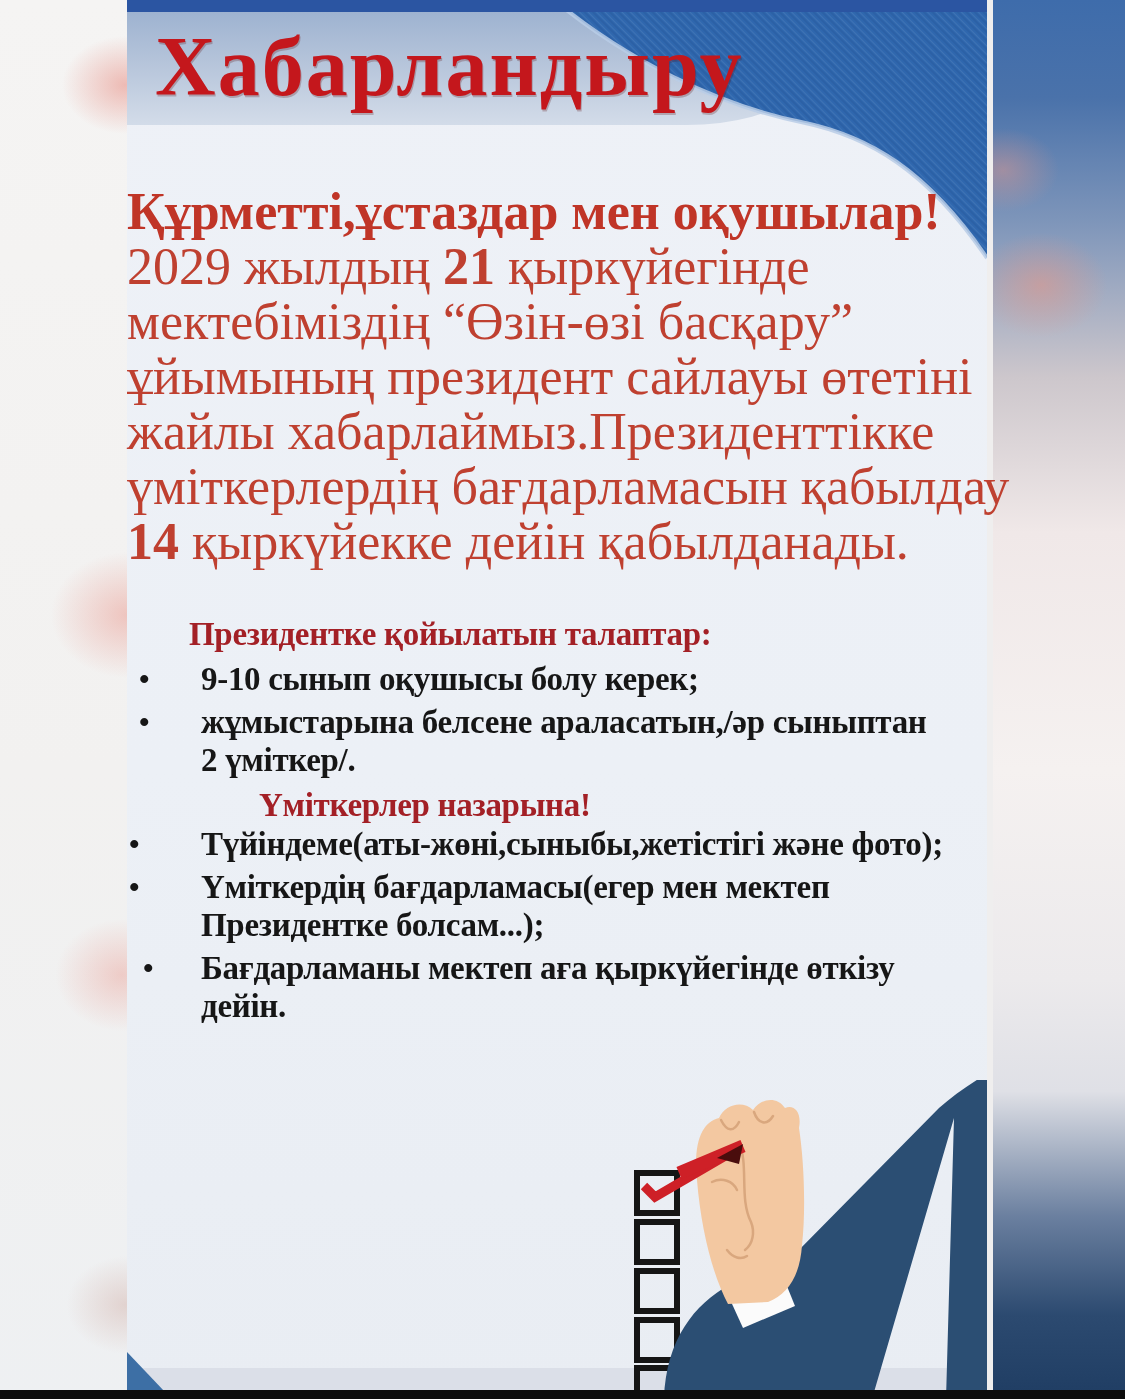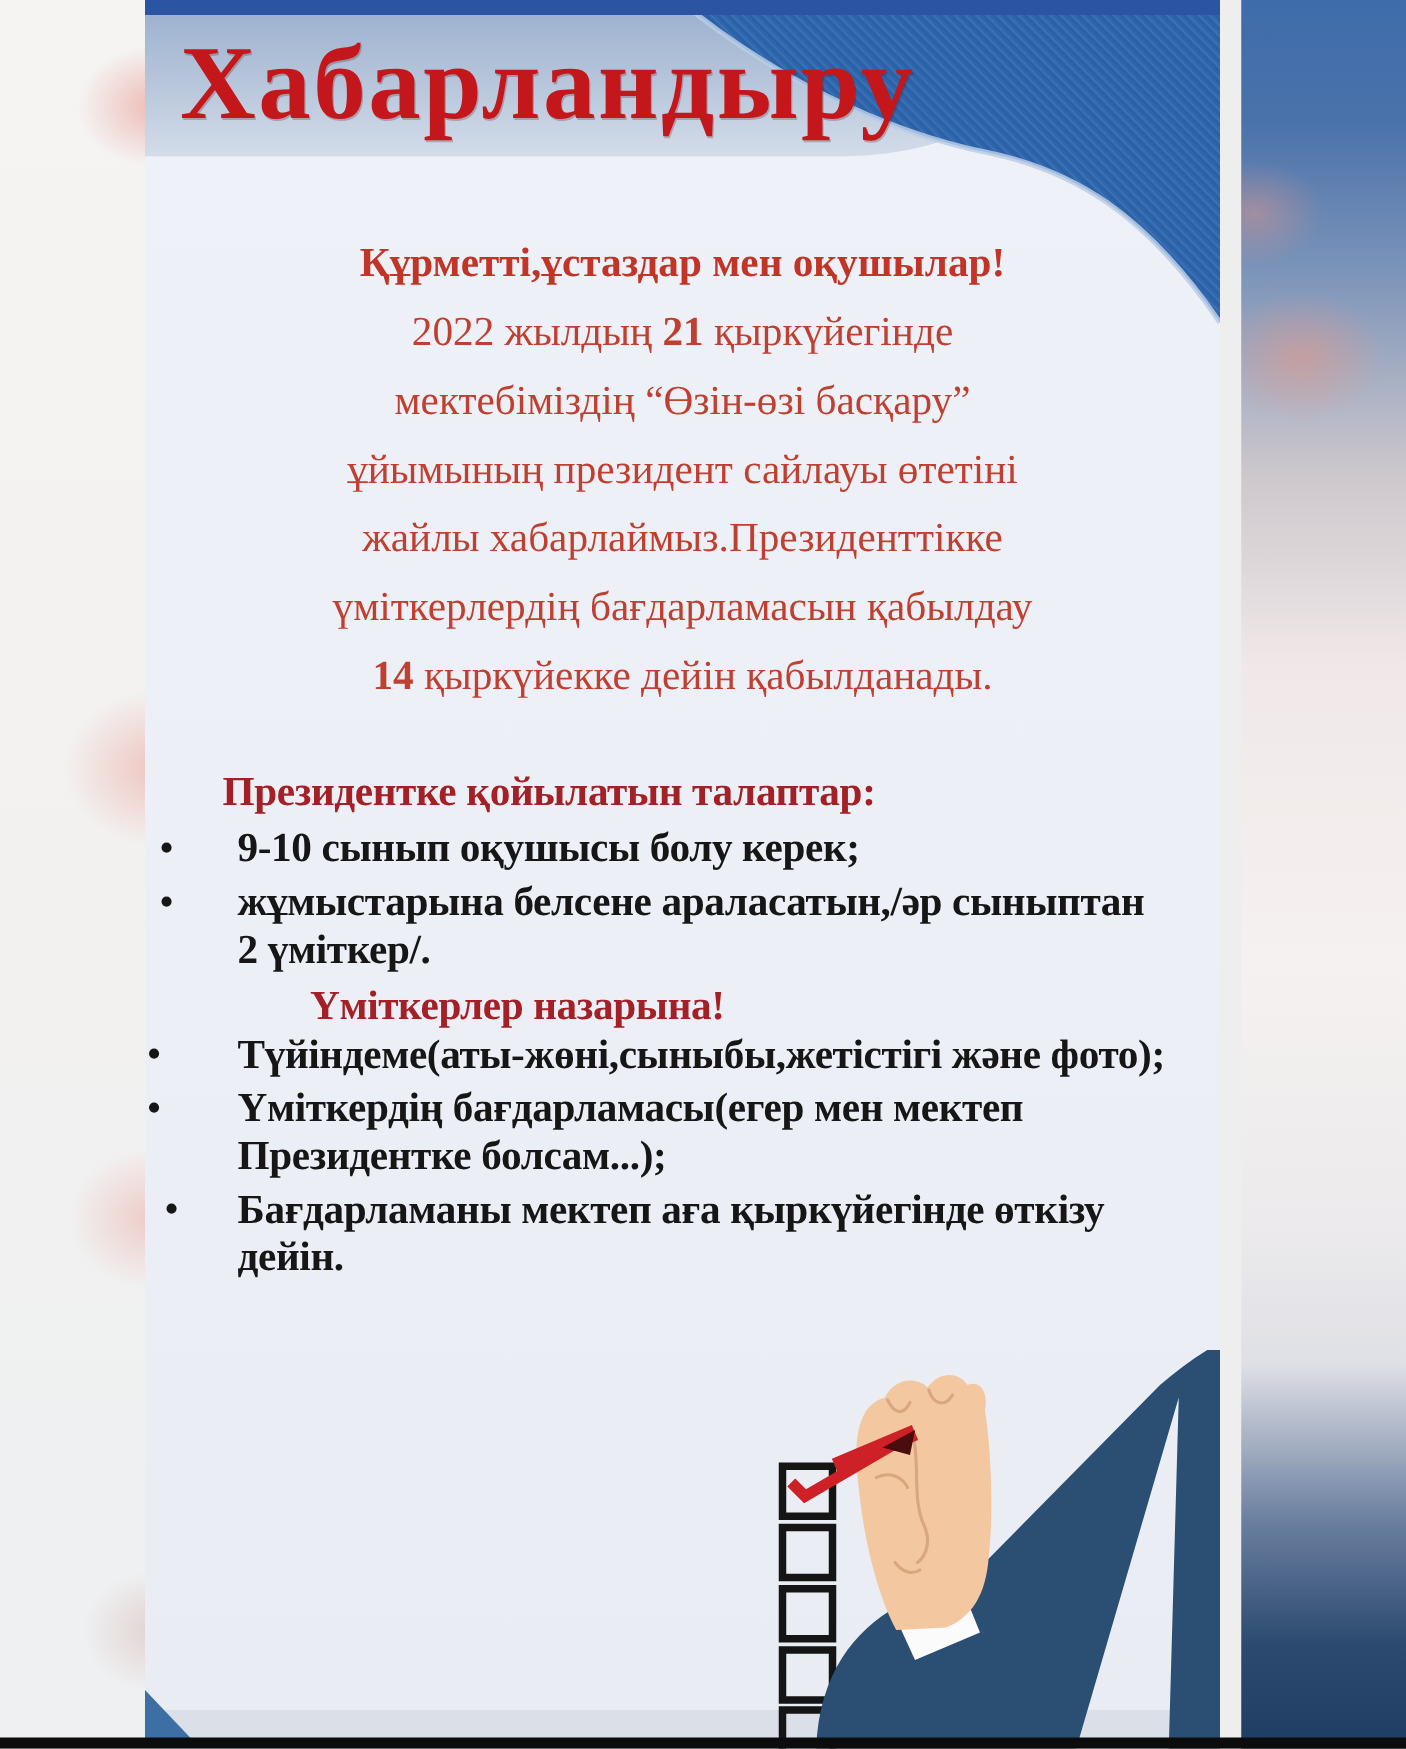--- a/index.html
+++ b/index.html
@@ -15,35 +15,35 @@
       radial-gradient(85px 70px at 126px 1305px, rgba(205,165,155,.40), rgba(205,165,155,0) 70%),
       linear-gradient(180deg,#f5f4f3 0%,#f2f1f0 55%,#eef0f2 100%);}
   .bg-right{position:absolute;left:993px;top:0;width:132px;height:1399px;
     background:
       radial-gradient(95px 75px at 48px 285px, rgba(228,150,135,.55), rgba(228,150,135,0) 70%),
       radial-gradient(80px 60px at 10px 170px, rgba(230,152,140,.45), rgba(230,152,140,0) 70%),
       linear-gradient(180deg,#3e6cab 0%,#4a72aa 7%,#7f96ba 16%,#cdc7cc 27%,#f0e8e8 38%,
         #f5f1f0 55%,#eceaec 70%,#dfe0e6 78%,#6a7f9f 87%,#2c4a70 94%,#1f3d63 100%);}
 
   
-  .poster{position:absolute;left:116px;top:0;width:860px;height:1399px;
+  .poster{position:absolute;left:127px;top:0;width:860px;height:1399px;
     background:linear-gradient(180deg,#eef1f7 0%,#ecf0f6 55%,#e9edf3 100%);}
 
   .title-band{position:absolute;left:0;top:10px;width:730px;height:115px;
     background:linear-gradient(180deg,#9db2d0 0%,#b5c4da 45%,#d3dce9 100%);
     border-bottom-right-radius:170px 110px;}
   .swoosh{position:absolute;left:0;top:0;width:860px;height:300px;}
   .top-bar{position:absolute;left:0;top:0;width:100%;height:12px;background:#2b55a2;}
 
   .poster-title{position:absolute;left:28px;top:18px;margin:0;
     font-size:84px;font-weight:bold;letter-spacing:2px;color:#c4171c;
     text-shadow:1px 2px 0 rgba(90,10,10,.25);}
 
-  .intro{position:absolute;left:0;top:184px;width:860px;text-align:center;
-    color:#bf4030;font-size:33px;line-height:55px;}
+  .intro{position:absolute;left:0;top:184px;width:860px;text-align:left;
+    color:#bf4030;font-size:52px;line-height:55px;}
   .intro .line{white-space:nowrap;}
   .intro .b{font-weight:bold;}
   .intro .line:first-child{font-weight:bold;color:#c03527;}
 
   .content{position:absolute;left:0;top:612px;width:860px;color:#161616;
     font-size:33px;font-weight:bold;letter-spacing:-0.3px;}
   .sec-heading{color:#a32026;line-height:36px;white-space:nowrap;}
   .sec-heading.req{margin:4px 0 8px 62px;}
   .sec-heading.att{margin:8px 0 2px 132px;}
   .blist{list-style:none;margin:0;padding:0;}
@@ -81,21 +81,21 @@
       <path d="M427,0 L860,0 L860,258 C800,170 742,136 674,122 C590,105 500,60 427,0 Z" fill="url(#mesh)"></path>
       <path d="M427,0 C500,60 590,105 674,122 C742,136 800,170 860,258" fill="none" stroke="#b9cce6" stroke-width="4" opacity="0.85"></path>
     </svg>
 
     <div class="top-bar"></div>
 
     <h1 class="poster-title">Хабарландыру</h1>
 
     <div class="intro" id="intro">
         <div class="line"><span class="b">Құрметті,ұстаздар мен оқушылар!</span></div>
-        <div class="line"><span>2022 жылдың </span><span class="b">21</span><span> қыркүйегінде</span></div>
+        <div class="line"><span>2029 жылдың </span><span class="b">21</span><span> қыркүйегінде</span></div>
         <div class="line"><span>мектебіміздің “Өзін-өзі басқару”</span></div>
         <div class="line"><span>ұйымының президент сайлауы өтетіні</span></div>
         <div class="line"><span>жайлы хабарлаймыз.Президенттікке</span></div>
         <div class="line"><span>үміткерлердің бағдарламасын қабылдау</span></div>
         <div class="line"><span class="b">14</span><span> қыркүйекке дейін қабылданады.</span></div>
       </div>
 
     <div class="content">
       <div class="sec-heading req">Президентке қойылатын талаптар:</div>
       <ul class="blist req" id="req-list">

